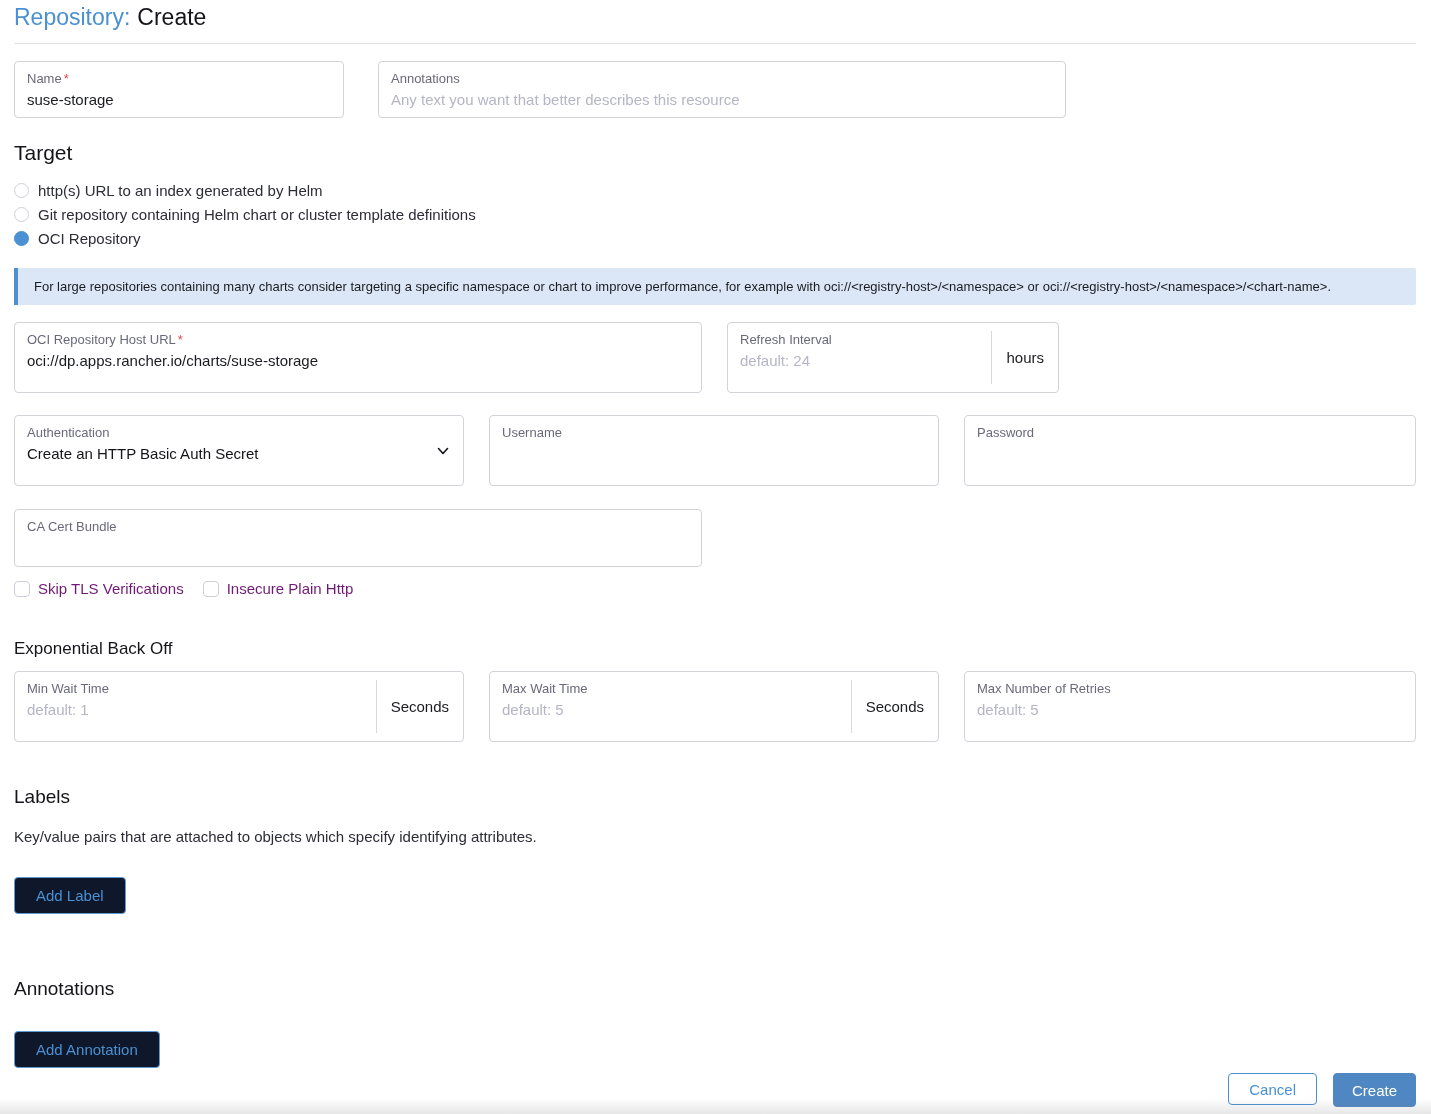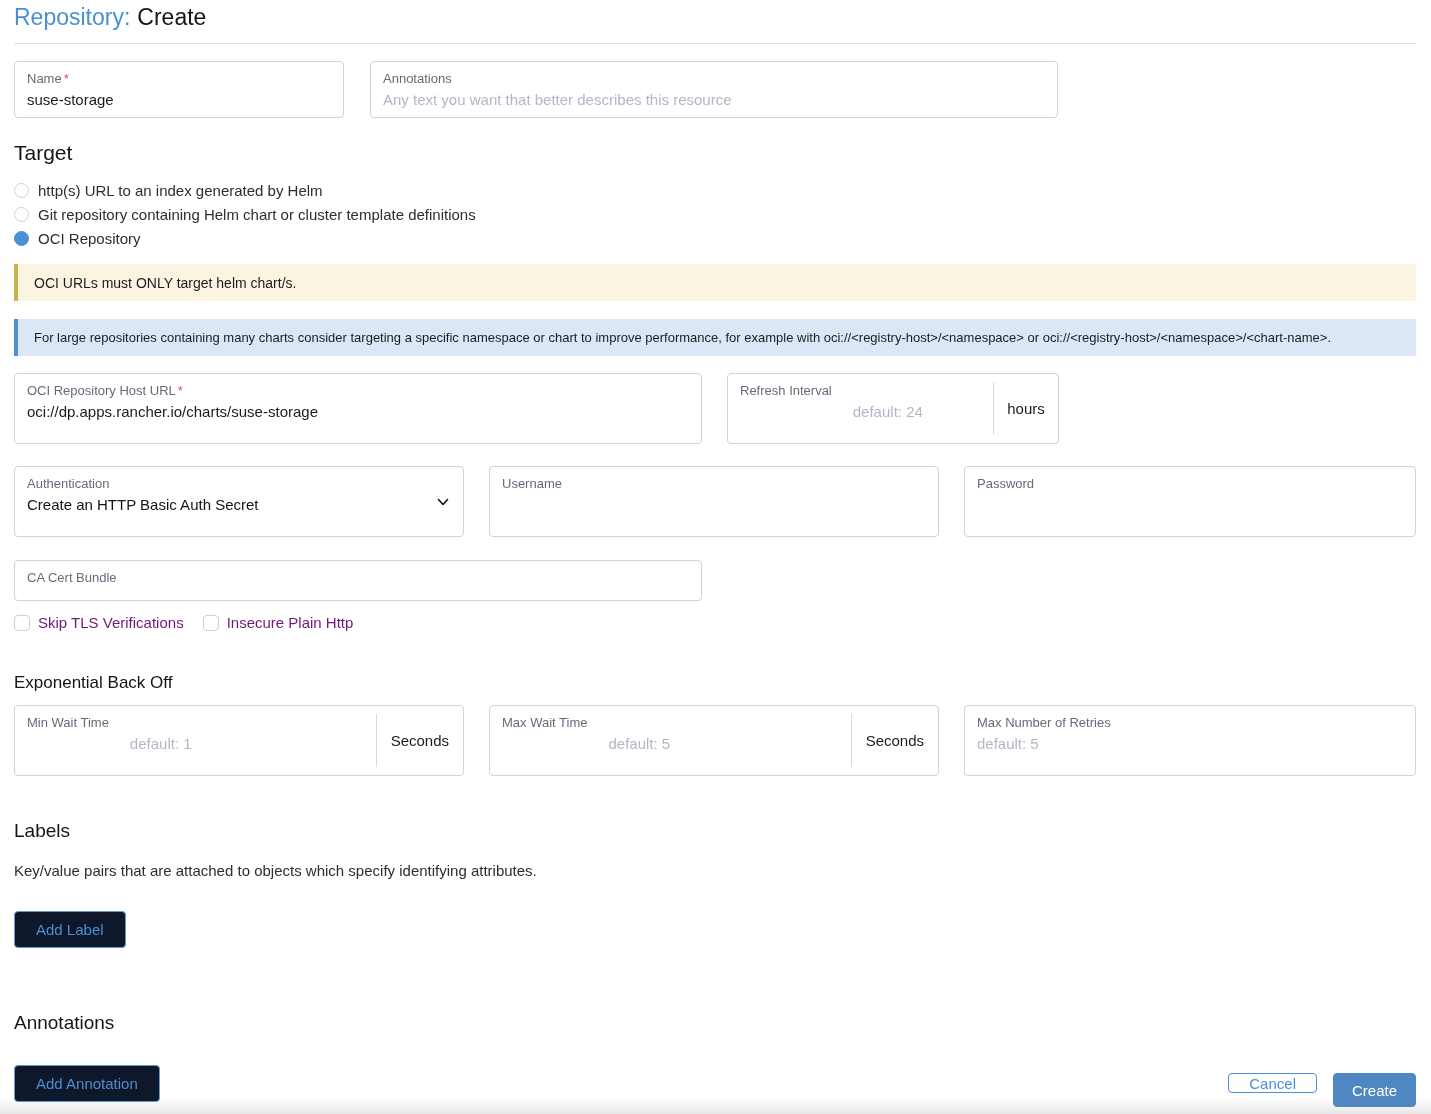--- a/index.html
+++ b/index.html
@@ -29,21 +29,21 @@
   .field-label { font-size: 13px; color: #69697a; line-height: 16px; white-space: nowrap; }
   .req { color: #dc4c4c; margin-left: 2px; }
   .field-box input {
     border: none; outline: none; background: transparent; width: 100%;
     font-family: "Liberation Sans", sans-serif;
     font-size: 15px; color: #1b1c21; margin-top: 4px; padding: 0;
   }
   .field-box input::placeholder { color: #b5b5c6; opacity: 1; }
 
   .row { display: flex; }
-  .row-1 { margin-top: 17px; gap: 26px; }
+  .row-1 { margin-top: 17px; gap: 34px; }
   .w-330 { width: 330px; }
   .w-688 { width: 688px; }
   .w-332 { width: 332px; }
   .row-spread { justify-content: space-between; }
   .w-450 { width: 450px; }
   .w-452 { width: 452px; }
 
   
   .h-target { font-size: 21px; font-weight: 500; margin-top: 23px; color: #141419; }
   .h-backoff { font-size: 17px; font-weight: 500; margin-top: 42px; color: #141419; }
@@ -67,35 +67,35 @@
   }
   .banner.warning { background: #faf4e1; border-left: 4px solid #cab34a; font-size: 14px; }
   .banner.info { background: #dbe7f6; border-left: 4px solid #4d8fd1; font-size: 13px; margin-top: 18px; }
 
   .row-url { margin-top: 17px; gap: 25px; }
   .row-auth { margin-top: 22px; }
   .row-backoff { margin-top: 12px; }
 
   
   .addon-box { flex-direction: row; padding: 0; align-items: stretch; }
-  .addon-main { flex: 1 1 auto; padding: 9px 12px 8px 12px; display: flex; flex-direction: row; gap: 21px; }
+  .addon-main { flex: 1 1 auto; padding: 9px 12px 8px 12px; display: flex; flex-direction: column; }
   .addon-divider { width: 1px; background: #d8d8df; margin: 8px 0; }
   .addon-suffix {
     display: flex; align-items: center; justify-content: center;
     font-size: 15px; color: #1b1c21; padding: 0 14px; min-width: 64px;
   }
 
   
   .select-box { cursor: pointer; }
   .select-value { font-size: 15px; color: #141419; margin-top: 4px; }
   .chevron { position: absolute; right: 13px; top: 50%; margin-top: -7px; }
 
   
   .row-ca { margin-top: 23px; }
-  .ca-box { height: 41px; }
+  .ca-box { height: 58px; }
 
   
   .checkbox-row { margin-top: 13px; display: flex; align-items: center; gap: 19px; }
   .checkbox-item { display: flex; align-items: center; cursor: pointer; }
   .checkbox-square {
     width: 16px; height: 16px; border: 1px solid #cfcfda; border-radius: 4px;
     background: #fff; flex: 0 0 16px;
   }
   .checkbox-label { font-size: 15px; color: #701a75; margin-left: 8px; }
 
@@ -105,21 +105,21 @@
     display: inline-flex; align-items: center; justify-content: center;
     height: 37px; padding: 0 21px; margin-top: 32px;
     background: #0f172a; border: 1px solid #5f9ad4; border-radius: 4px;
     color: #4a90d2; font-size: 15px; font-family: "Liberation Sans", sans-serif; cursor: pointer;
   }
   .btn-annotation { margin-top: 31px; }
 
   
   .footer { position: absolute; right: 15px; bottom: 7px; display: flex; gap: 16px; }
   .btn-cancel {
-    height: 20px; padding: 0 20px; background: #ffffff;
+    height: 32px; padding: 0 20px; background: #ffffff;
     border: 1px solid #4a90d2; border-radius: 4px; color: #4a90d2;
     font-size: 15px; font-family: "Liberation Sans", sans-serif; cursor: pointer;
   }
   .btn-create {
     height: 34px; padding: 0 18px; background: #4f87c3;
     border: 1px solid #4f87c3; border-radius: 4px; color: #ffffff;
     font-size: 15px; font-family: "Liberation Sans", sans-serif; cursor: pointer;
   }
 
   .page-shadow {
@@ -160,23 +160,20 @@
       <span class="radio-circle"></span>
       <span class="radio-label">Git repository containing Helm chart or cluster template definitions</span>
     </div>
     <div class="radio-row">
       <span class="radio-circle selected"></span>
       <span class="radio-label">OCI Repository</span>
     </div>
   </div>
 
   
-  <div class="banner warning">
-    <span>OCI URLs must ONLY target helm chart/s.</span>
-  </div>
   <div class="banner info">
     <span>For large repositories containing many charts consider targeting a specific namespace or chart to improve performance, for example with oci://&lt;registry-host&gt;/&lt;namespace&gt; or oci://&lt;registry-host&gt;/&lt;namespace&gt;/&lt;chart-name&gt;.</span>
   </div>
 
   
   <div class="row row-url">
     <div class="field-box tall w-688">
       <div class="field-label"><span>OCI Repository Host URL</span><span class="req">*</span></div>
       <input type="text" value="oci://dp.apps.rancher.io/charts/suse-storage" style="">
     </div>

